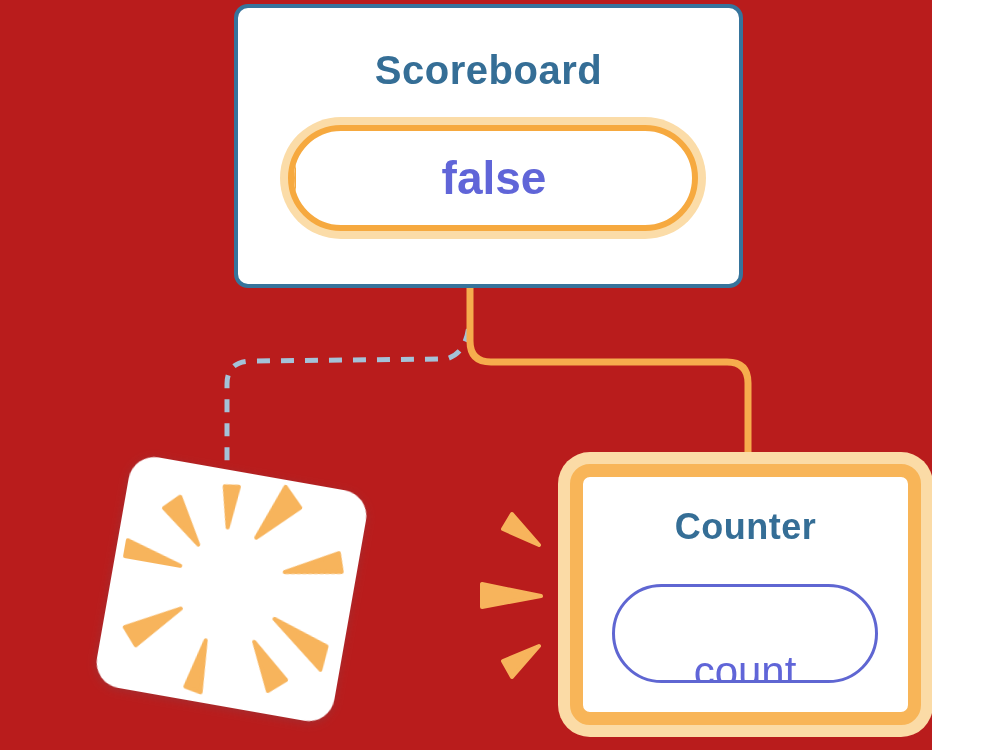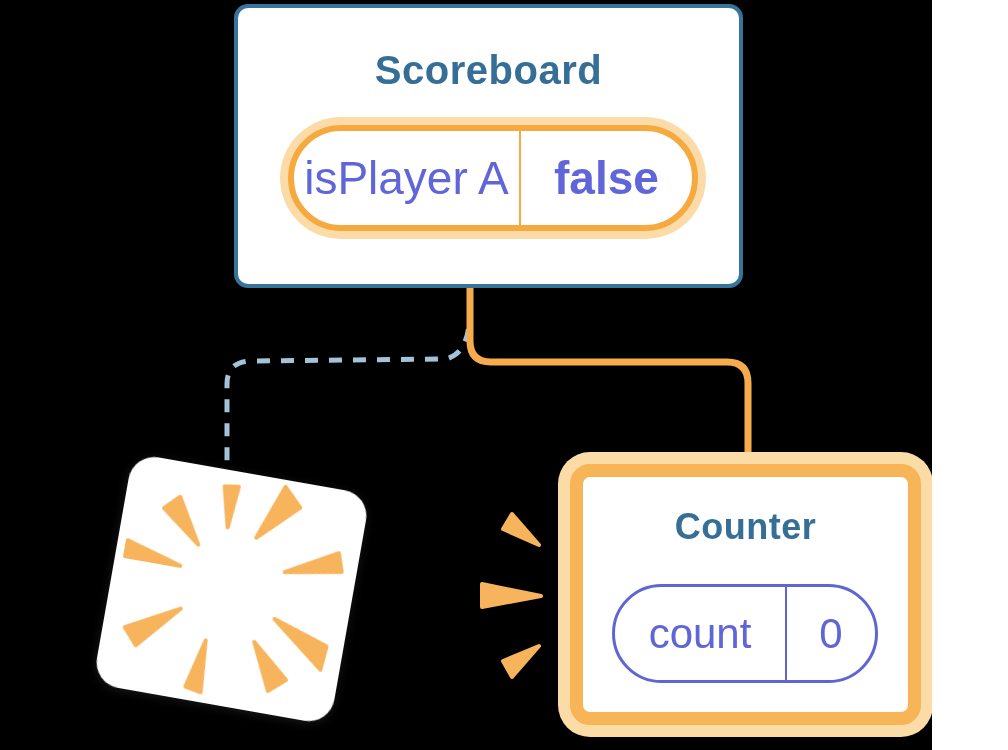--- a/index.html
+++ b/index.html
@@ -1,17 +1,17 @@
 <!DOCTYPE html>
 <html><head>
 <meta charset="utf-8">
 <style>
   html,body{margin:0;padding:0;background:#fff;}
   .canvas{
-    position:relative;width:932px;height:750px;background:#000000;
+    position:relative;width:932px;height:750px;background:#b91c1c;
     overflow:hidden;font-family:"Liberation Sans",sans-serif;
   }
   .layer{position:absolute;left:0;top:0;}
   
   .card-scoreboard{
     position:absolute;left:234px;top:4px;width:509px;height:284px;
     box-sizing:border-box;background:#fff;border:4px solid #36749C;border-radius:14px;
   }
   .card-title{
     text-align:center;color:#356E96;font-weight:600;letter-spacing:.5px;
@@ -30,21 +30,21 @@
   
   .card-counter{
     position:absolute;left:570px;top:464px;width:351px;height:261px;
     box-sizing:border-box;background:#fff;border:13px solid #F8B558;border-radius:20px;
     box-shadow:0 0 0 12px #FBDBA6;
   }
   .card-counter .card-title{margin-top:29px;font-size:36px;}
   .pill-count{
     position:absolute;left:612px;top:584px;width:266px;height:99px;
     box-sizing:border-box;background:#fff;border:3px solid #5F66D2;border-radius:50px;
-    display:flex;align-items:stretch;overflow:hidden;
+    display:flex;align-items:stretch;overflow:hidden;flex-direction:column;
   }
   .pill-count .sect{display:flex;align-items:center;justify-content:center;}
   .pill-count .sect.left{flex:0 0 170px;font-size:42px;color:#6065D8;}
   .pill-count .divider{width:2px;background:#5F66D2;}
   .pill-count .sect.right{flex:1;font-size:42px;color:#6065D8;}
 </style>
 </head>
 <body>
 
 <div class="canvas">
@@ -83,21 +83,20 @@
       <path transform="translate(701 114)" d="M0 -16 Q3.5 -3.5 16 0 Q3.5 3.5 0 16 Q-3.5 3.5 -16 0 Q-3.5 -3.5 0 -16"></path>
       <path transform="translate(718 142) scale(0.6)" d="M0 -16 Q3.5 -3.5 16 0 Q3.5 3.5 0 16 Q-3.5 3.5 -16 0 Q-3.5 -3.5 0 -16"></path>
     </g>
   </svg>
 
   <div class="card-scoreboard">
     <div class="card-title">Scoreboard</div>
   </div>
 
   <div class="pill-score">
-    <div class="sect left">isPlayer A</div>
     <div class="divider"></div>
     <div class="sect right">false</div>
   </div>
 
   <div class="card-counter">
     <div class="card-title">Counter</div>
   </div>
 
   <div class="pill-count">
     <div class="sect left">count</div>

